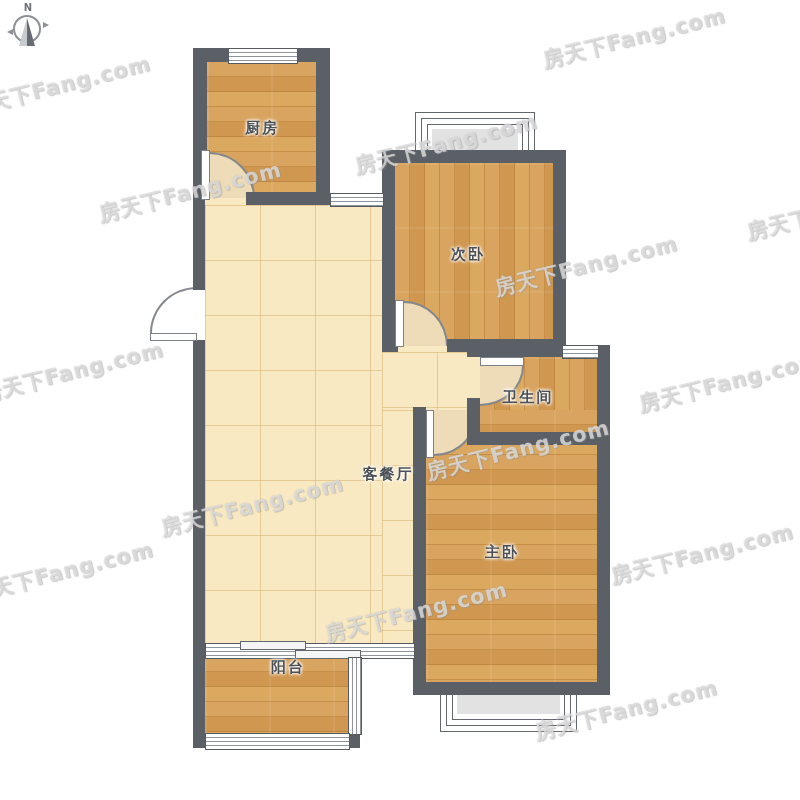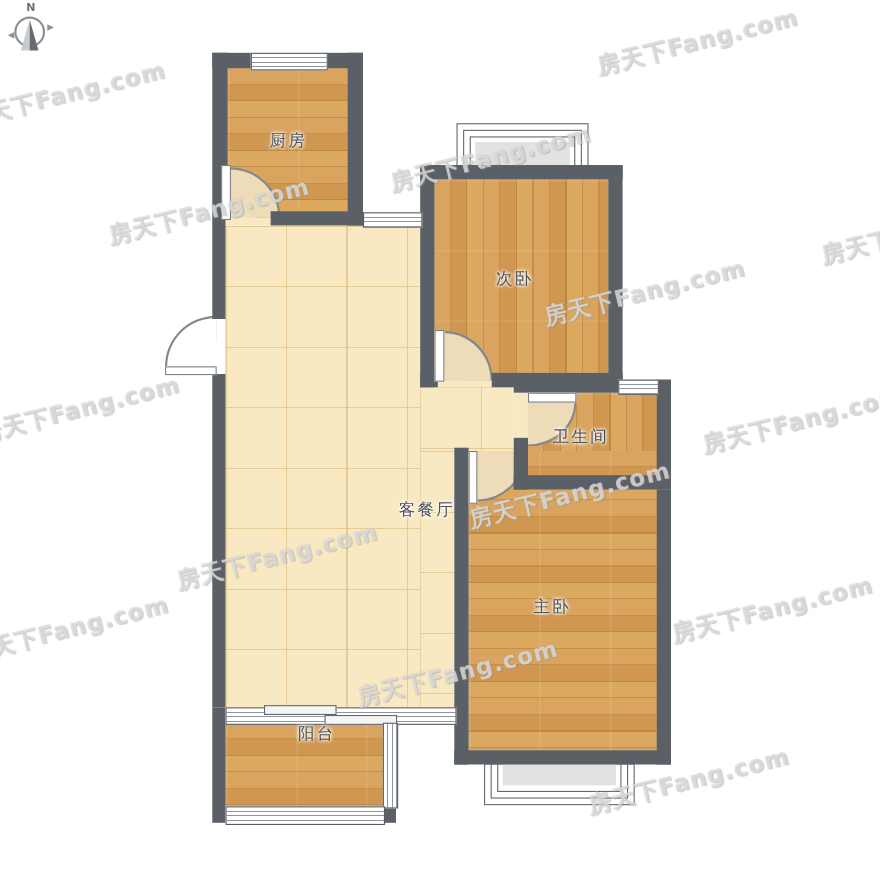--- a/index.html
+++ b/index.html
@@ -27,21 +27,21 @@
   .sec-tr{position:absolute;border-top:2px solid #84888d;border-right:2px solid #84888d;
     border-top-right-radius:100%;background:#eedcb8;box-sizing:border-box}
   .sec-br{position:absolute;border-bottom:2px solid #84888d;border-right:2px solid #84888d;
     border-bottom-right-radius:100%;background:#eedcb8;box-sizing:border-box}
   .sec-tl{position:absolute;border-top:2px solid #84888d;border-left:2px solid #84888d;
     border-top-left-radius:100%;background:#fff;box-sizing:border-box}
   .bayrect{position:absolute;background:#fff;border:1px solid #63686e;box-sizing:border-box}
   .bayfill{position:absolute;background:#e2e2e2}
   .panel{position:absolute;background:#f5f5f5;border:1px solid #63686e;box-sizing:border-box}
   .room-label{position:absolute;transform:translate(-50%,-50%);
-    font-weight:normal;font-size:15px;color:#4c5157;letter-spacing:2px;white-space:nowrap;
+    font-weight:bold;font-size:15px;color:#4c5157;letter-spacing:2px;white-space:nowrap;
     text-shadow:0 0 3px #fff,0 0 3px #fff,0 0 4px #fff}
   .wm{position:absolute;font-weight:bold;font-size:21px;letter-spacing:1px;white-space:nowrap;
     color:rgba(255,255,255,.55);transform:rotate(-14deg);
     text-shadow:0 0 1px rgba(145,145,145,.65),1px 1px 1px rgba(145,145,145,.4);pointer-events:none}
   .compass{position:absolute;left:6px;top:2px;width:44px;height:54px}
   .c-n{position:absolute;left:50%;top:0;transform:translateX(-50%);
     font-size:10px;font-weight:bold;color:#6d7278}
   .c-circle{position:absolute;left:7px;top:13px;width:28px;height:28px;border:2px solid #8d9196;
     border-radius:50%;box-sizing:border-box;background:transparent}
   .ndl-l{position:absolute;left:13px;top:16px;width:0;height:0;
@@ -122,21 +122,21 @@
 
   <div class="leaf" style="left:201px;top:150px;width:9px;height:50px"></div>
   <div class="leaf" style="left:395px;top:300px;width:9px;height:47px"></div>
   <div class="leaf" style="left:480px;top:357px;width:44px;height:9px"></div>
   <div class="leaf" style="left:426px;top:410px;width:8px;height:48px"></div>
   <div class="leaf" style="left:150px;top:333px;width:47px;height:8px"></div>
 
   <span class="room-label" style="left:262px;top:128px">厨房</span>
   <span class="room-label" style="left:468px;top:254px">次卧</span>
   <span class="room-label" style="left:528px;top:397px">卫生间</span>
-  <span class="room-label" style="left:388px;top:464px">客餐厅</span>
+  <span class="room-label" style="left:388px;top:474px">客餐厅</span>
   <span class="room-label" style="left:502px;top:552px">主卧</span>
   <span class="room-label" style="left:288px;top:667px">阳台</span>
 
   <div id="wm-layer">
       <span class="wm" style="left: -35px; top: 72px;">房天下Fang.com</span>
       <span class="wm" style="left: 96px; top: 178px;">房天下Fang.com</span>
       <span class="wm" style="left: 540px; top: 24px;">房天下Fang.com</span>
       <span class="wm" style="left: 352px; top: 130px;">房天下Fang.com</span>
       <span class="wm" style="left: -22px; top: 358px;">房天下Fang.com</span>
       <span class="wm" style="left: 158px; top: 492px;">房天下Fang.com</span>

